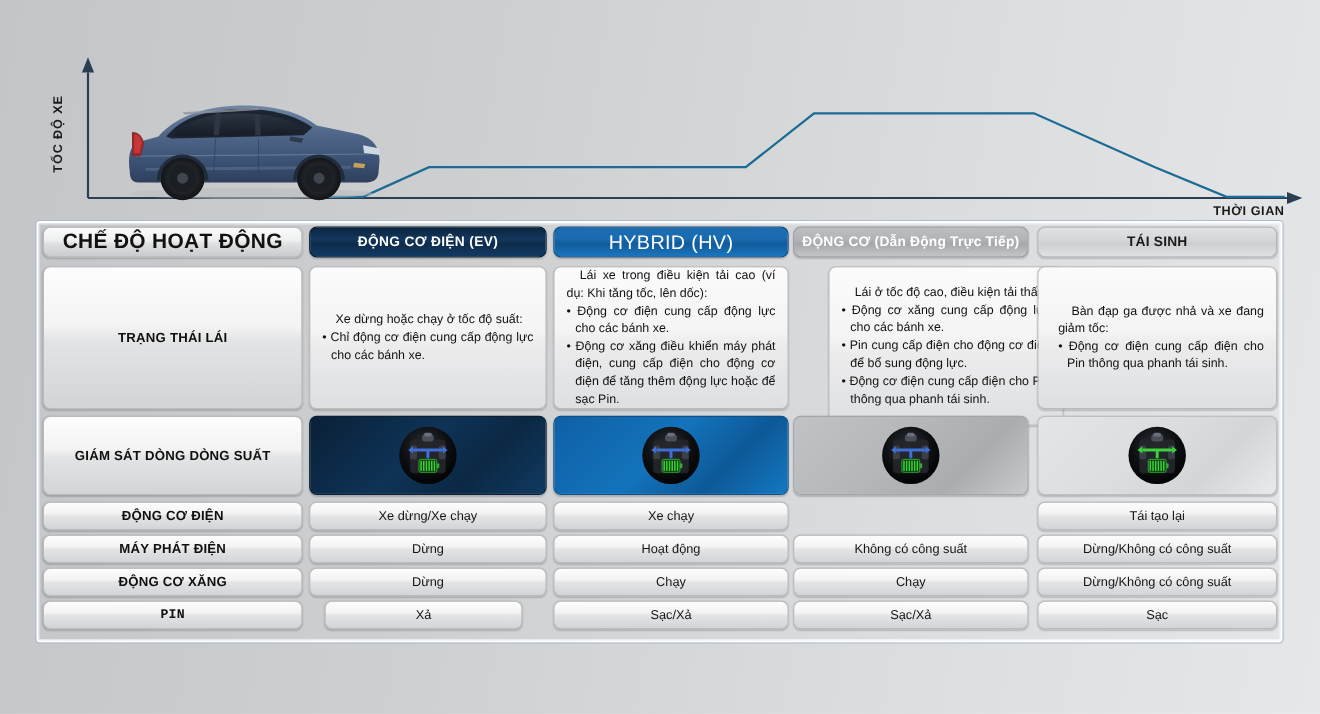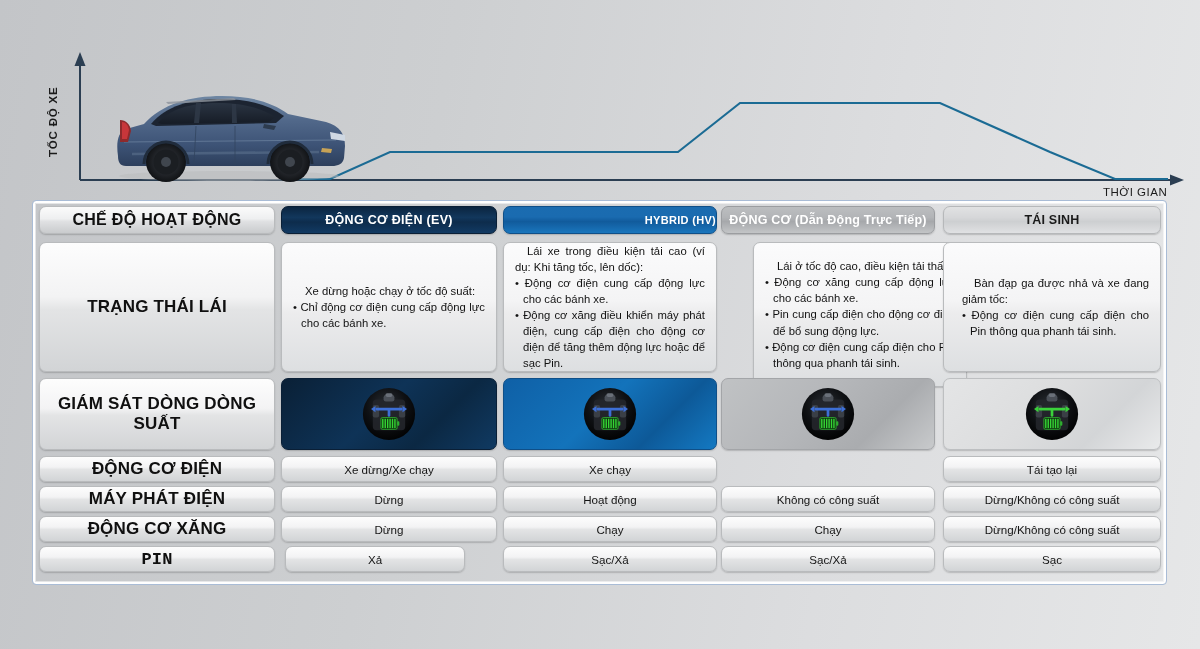--- a/index.html
+++ b/index.html
@@ -14,21 +14,21 @@
   #chart-area { position: absolute; left: 0; top: 0; width: 1200px; height: 205px; }
   #chart-svg { position: absolute; left: 0; top: 0; }
   #y-axis-label {
     position: absolute; left: 47px; top: 66px; width: 22px; height: 112px;
     writing-mode: vertical-rl; transform: rotate(180deg);
     font-size: 11.5px; font-weight: 700; letter-spacing: .8px;
     color: #1b1b1b; text-align: center;
   }
   #x-axis-label {
     position: absolute; left: 1103px; top: 186px;
-    font-size: 11.5px; font-weight: 400; letter-spacing: .5px; color: #1b1b1b;
+    font-size: 11.5px; font-weight: 700; letter-spacing: .5px; color: #1b1b1b;
   }
 
   
   #car { position: absolute; left: 104px; top: 78px; width: 250px; height: 105px; }
 
   
   #frame {
     position: absolute; left: 33px; top: 201px; width: 1133px; height: 383px;
     border: 2px solid #ffffff;
     outline: 1px solid #a9bcd6;
@@ -52,32 +52,31 @@
     background: linear-gradient(180deg,#fdfdfd 0%,#f3f3f4 42%,#e3e4e5 52%,#d2d4d6 100%);
     color: #141414;
   }
   .lt2 {
     background: linear-gradient(180deg,#fbfbfc 0%,#f4f4f5 45%,#ececed 55%,#dddfe1 100%);
     color: #141414;
   }
   
   .hdr-label {
     background: linear-gradient(180deg,#fbfbfb 0%,#eeeff0 45%,#e0e1e3 55%,#c9cbcd 100%);
-    color: #111; font-weight: 700; font-size: 16px; letter-spacing: .3px;
+    color: #111; font-weight: 700; font-size: 19px; letter-spacing: .3px;
   }
   .hdr-navy {
     background: linear-gradient(180deg,#0b2540 0%,#12375c 40%,#0d2c4c 58%,#123a63 100%);
     color: #fff; font-weight: 700; font-size: 12.5px; letter-spacing: .3px;
     border: 1px solid #0a1f36;
   }
   .hdr-blue {
     background: linear-gradient(180deg,#1b6cb0 0%,#1a6bb0 38%,#115b9c 56%,#1a76bd 100%);
-    color: #fff; font-weight: 700; font-size: 11px; letter-spacing: .3px;
+    color: #fff; font-weight: 400; font-size: 18px; letter-spacing: .3px;
     border: 1px solid #0f4f88;
-    justify-content: flex-end;
   }
   .hdr-gray {
     background: linear-gradient(180deg,#bcbec0 0%,#b2b4b7 40%,#a6a8ab 56%,#c3c5c7 100%);
     color: #ffffff; font-weight: 700; font-size: 12.5px; letter-spacing: .2px;
     border: 1px solid #9b9da0;
   }
   .hdr-gray-light {
     background: linear-gradient(180deg,#e1e2e3 0%,#d6d7d9 40%,#cdcfd1 56%,#e0e1e3 100%);
     color: #1a1a1a; font-weight: 700; font-size: 12.5px; letter-spacing: .2px;
     border: 1px solid #b6b8ba;
@@ -102,21 +101,21 @@
 
   .desc {
     font-size: 11.3px; line-height: 1.42; color: #121212;
     text-align: justify; text-align-last: left;
     padding: 10px 11px; align-items: center; justify-content: flex-start;
   }
   .desc-inner { width: 100%; }
   .desc-lead { text-indent: 12px; display: block; }
   .desc-li { display: block; padding-left: 8px; text-indent: -8px; }
 
-  .rowlabel { font-weight: 700; font-size: 17px; color: #101010; letter-spacing: .2px; }
+  .rowlabel { font-weight: 700; font-size: 12px; color: #101010; letter-spacing: .2px; }
   .val { font-size: 11.6px; color: #141414; }
 
   .pf-icon { width: 54px; height: 54px; }
 </style>
 </head>
 <body>
 
 <div id="chart-area">
 
   <svg id="chart-svg" width="1200" height="205">
@@ -250,21 +249,21 @@
     </div>
     <div class="cell lt" style="left: 242px; top: 250px; width: 216px; height: 26px;">
       <span class="val">Xe dừng/Xe chạy</span>
     </div>
     <div class="cell lt" style="left: 242px; top: 280px; width: 216px; height: 26px;">
       <span class="val">Dừng</span>
     </div>
     <div class="cell lt" style="left: 242px; top: 310px; width: 216px; height: 26px;">
       <span class="val">Dừng</span>
     </div>
-    <div class="cell lt" style="left: 246px; top: 340px; width: 180px; height: 26px;">
+    <div class="cell lt" style="left: 256px; top: 340px; width: 180px; height: 26px;">
       <span class="val">Xả</span>
     </div>
     <div class="cell hdr-blue" style="left: 464px; top: 0px; width: 214px; height: 28px;">
       <span>HYBRID (HV)</span>
     </div>
     <div class="cell lt2 desc" style="left: 464px; top: 36px; width: 214px; height: 130px;">
       <div class="desc-inner">
         <span class="desc-lead">Lái xe trong điều kiện tải cao (ví dụ: Khi tăng tốc, lên dốc):</span>
         <span class="desc-li">• Động cơ điện cung cấp động lực cho các bánh xe.</span>
         <span class="desc-li">• Động cơ xăng điều khiển máy phát điện, cung cấp điện cho động cơ điện để tăng thêm động lực hoặc để sạc Pin.</span>

